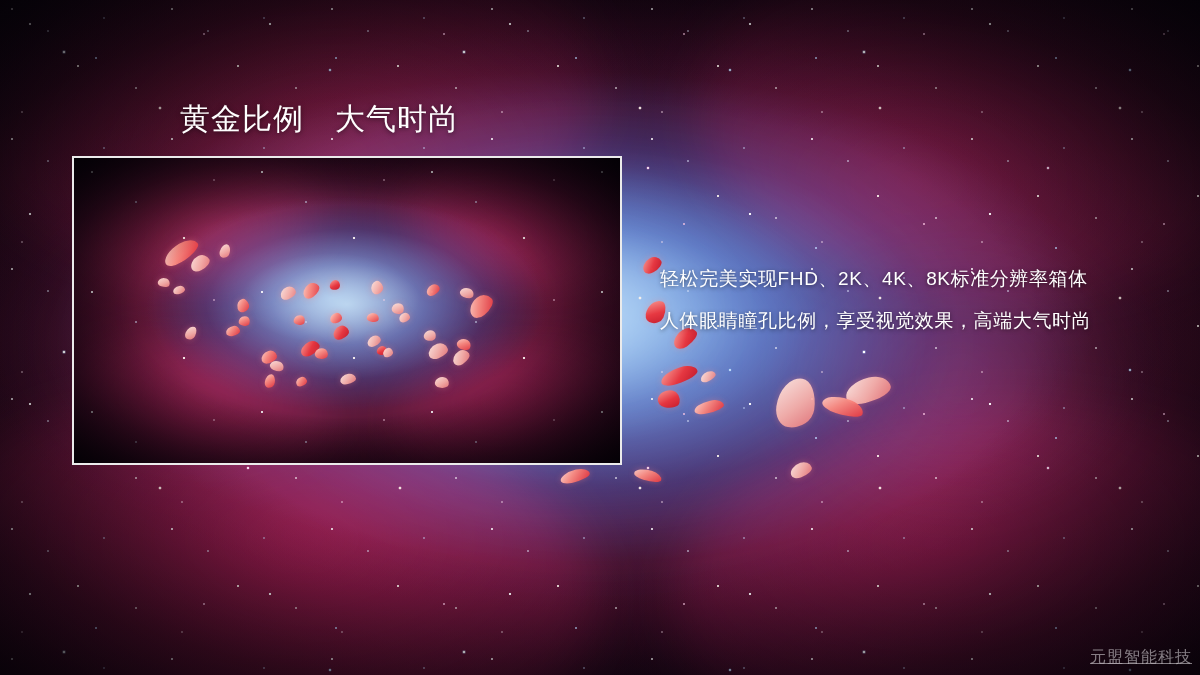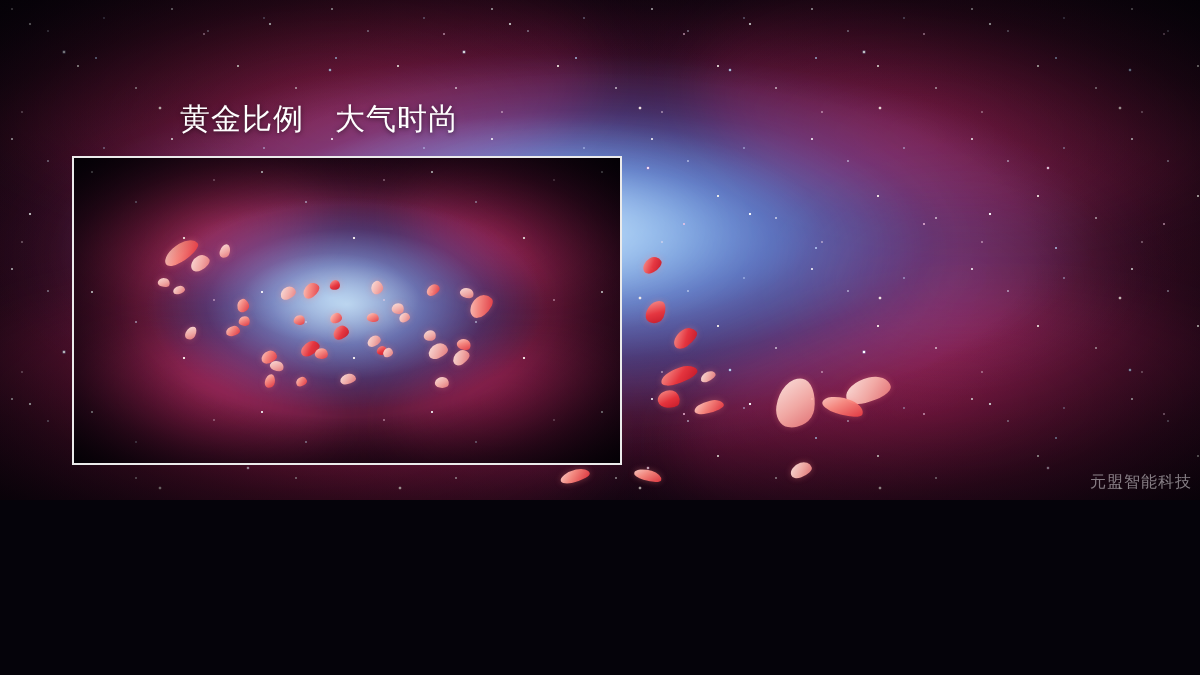--- a/index.html
+++ b/index.html
@@ -2,21 +2,21 @@
 <html lang="zh"><head>
 <meta charset="utf-8">
 <title>黄金比例 大气时尚</title>
 <style>
   * { margin:0; padding:0; box-sizing:border-box; }
   html,body { width:1200px; height:675px; overflow:hidden; background:#05030a; }
   body { font-family:"Liberation Sans","DejaVu Sans",sans-serif; }
 
   .slide {
     position:relative;
-    width:1200px; height:500px;
+    width:1200px; height:675px;
     overflow:hidden;
     background:#be185d;
   }
 
   
   .nebula-base {
     position:absolute; inset:0;
     background:
       radial-gradient(ellipse 62% 52% at 48% 47%, rgba(120,170,235,0.95) 0%, rgba(70,110,200,0.72) 26%, rgba(40,60,135,0.45) 48%, rgba(14,16,50,0.10) 70%, rgba(0,0,0,0) 84%),
       radial-gradient(ellipse 34% 30% at 44% 45%, rgba(200,225,255,0.75) 0%, rgba(140,190,240,0.40) 40%, rgba(0,0,0,0) 72%),
@@ -168,20 +168,21 @@
     white-space:nowrap;
     text-shadow:0 1px 4px rgba(0,0,0,0.55);
   }
 
   
   .watermark {
     position:absolute; right:8px; bottom:8px;
     font-size:16px; line-height:20px;
     color:rgba(205,200,205,0.62);
     letter-spacing:1px;
+    text-decoration:underline;
   }
 </style>
 </head>
 <body>
 
 <div class="slide">
 
   <div class="nebula-base"></div>
   <div class="cloud c-red-tl"></div>
   <div class="cloud c-red-tr"></div>
@@ -258,17 +259,19 @@
       <div class="petal pale" style="left:309px; top:190px; width:10px; height:9px;  transform:rotate(-12deg);"></div>
       <div class="petal" style="left:220px; top:157px; width:11px; height:10px; transform:rotate(18deg);"></div>
 
       <div class="pv-vig"></div>
     </div>
   </div>
 
   <div class="title">黄金比例　大气时尚</div>
 
   <div class="body-text">
+    <div class="body-line">轻松完美实现FHD、2K、4K、8K标准分辨率箱体</div>
+    <div class="body-line">人体眼睛瞳孔比例，享受视觉效果，高端大气时尚</div>
   </div>
 
   <div class="watermark">元盟智能科技</div>
 
 </div>
 
 </body></html>

